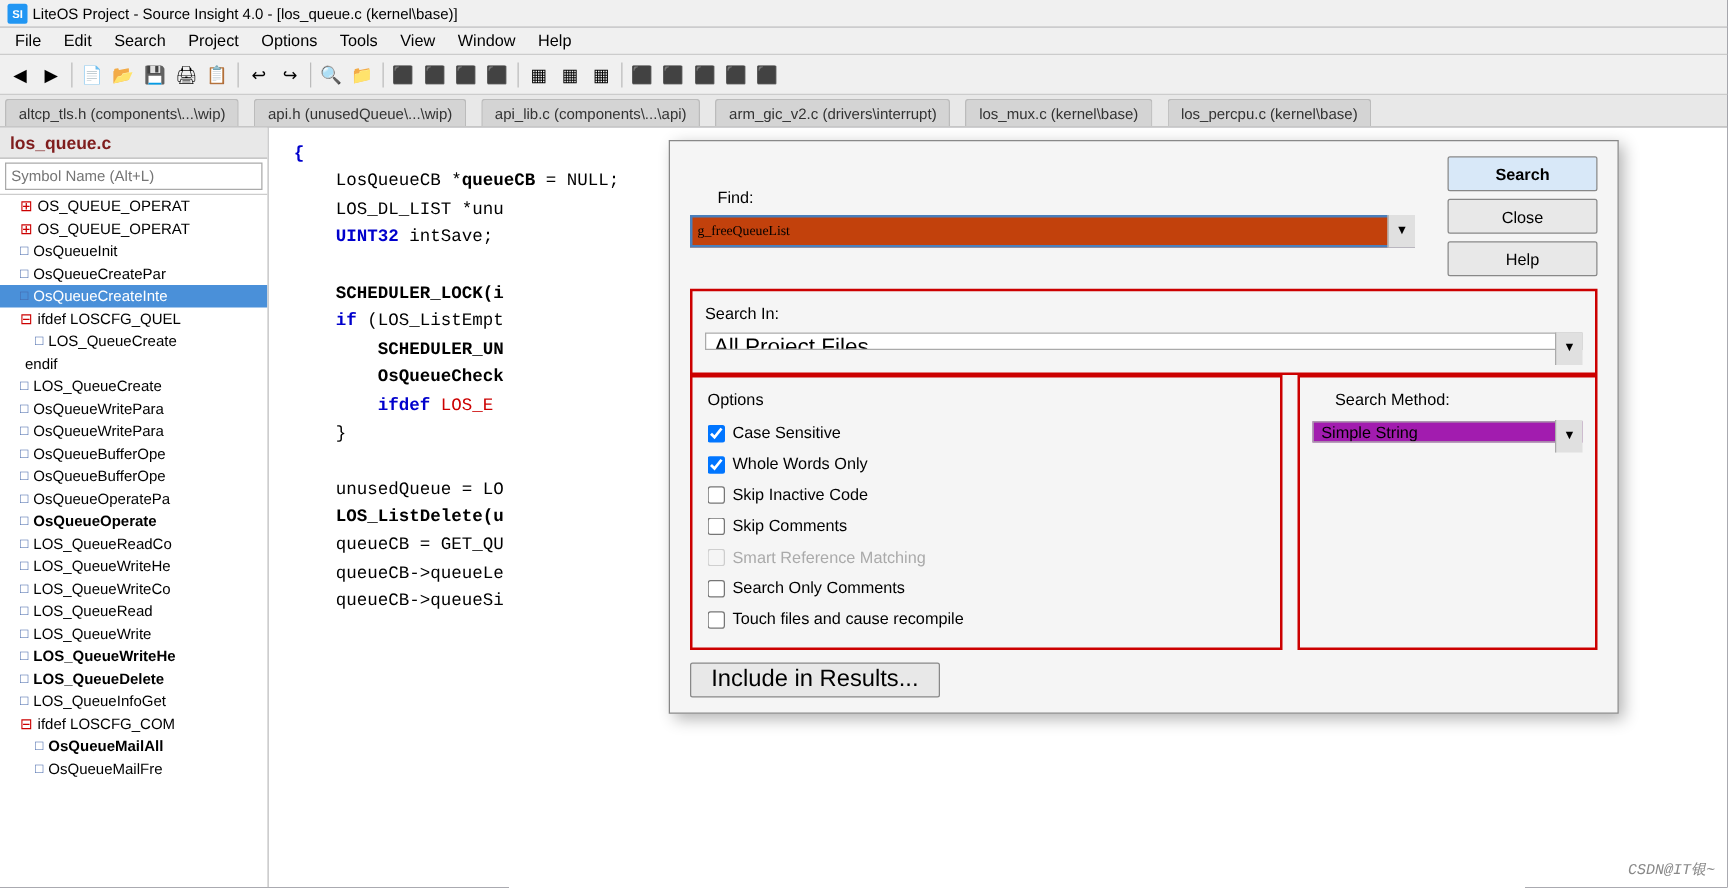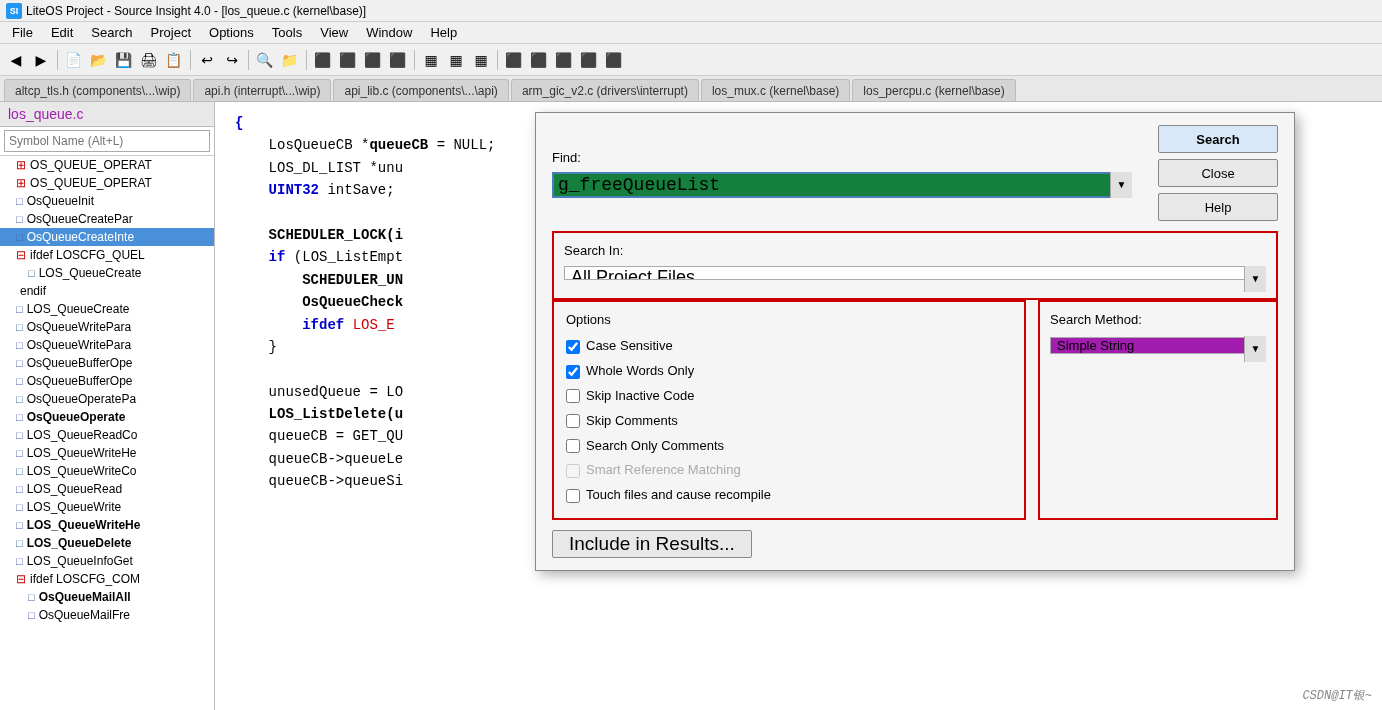--- a/index.html
+++ b/index.html
@@ -96,21 +96,21 @@
     .tab {
       height: 22px;
       padding: 0 10px;
       border: 1px solid #bbb;
       border-bottom: none;
       background: #d4d4d4;
       cursor: pointer;
       font-size: 12px;
       display: flex;
       align-items: center;
-      margin-right: 2px;
+      margin-right: 12px;
       border-radius: 3px 3px 0 0;
       white-space: nowrap;
       color: #333;
     }
 
     
     .main-area {
       display: flex;
       height: calc(710px - 102px);
     }
@@ -118,26 +118,26 @@
     
     .sidebar {
       width: 215px;
       background: #fff;
       border-right: 1px solid #bbb;
       display: flex;
       flex-direction: column;
       overflow: hidden;
     }
     .sidebar-title {
-      font-weight: normal;
+      font-weight: bold;
       font-size: 14px;
       padding: 4px 8px;
       background: #e8e8e8;
       border-bottom: 1px solid #bbb;
-      color: #a21caf;
+      color: #7f1d1d;
     }
     .sidebar-search {
       padding: 3px 4px;
       border-bottom: 1px solid #ccc;
     }
     .sidebar-search input {
       width: 100%;
       height: 22px;
       border: 1px solid #aaa;
       padding: 0 4px;
@@ -221,33 +221,34 @@
 
     .find-row {
       display: flex;
       align-items: center;
       margin-bottom: 10px;
       gap: 10px;
     }
     .find-label {
       font-size: 13px;
       min-width: 40px;
+      margin-left: 22px;
     }
     .find-input-wrap {
       flex: 1;
       position: relative;
     }
     .find-input {
       width: 100%;
       height: 26px;
       border: 2px solid #4a7fbc;
       padding: 0 24px 0 4px;
-      font-size: 18px;
-      background: #15803d;
-      font-family: Liberation Mono, monospace;
+      font-size: 11px;
+      background: #c2410c;
+      font-family: Liberation Serif, serif;
     }
     .find-dropdown-btn {
       position: absolute;
       right: 0; top: 0;
       width: 22px;
       height: 26px;
       background: #e0e0e0;
       border-left: 1px solid #aaa;
       cursor: pointer;
       display: flex;
@@ -326,20 +327,21 @@
     }
 
     .search-method-section {
       border: 2px solid #cc0000;
       padding: 8px 10px;
       width: 240px;
     }
     .search-method-title {
       font-size: 13px;
       margin-bottom: 6px;
+      margin-left: 18px;
     }
     .search-method-select-wrap {
       position: relative;
     }
     .search-method-select {
       width: 100%;
       height: 17px;
       border: 1px solid #aaa;
       padding: 0 24px 0 6px;
       font-size: 13px;
@@ -450,21 +452,21 @@
   <button class="tb-btn">⬛</button>
   <button class="tb-btn">⬛</button>
   <button class="tb-btn">⬛</button>
 </div>
 
 <div class="tab-bar">
   <div class="tab">
       <span>altcp_tls.h (components\...\wip)</span>
     </div>
   <div class="tab">
-      <span>api.h (interrupt\...\wip)</span>
+      <span>api.h (unusedQueue\...\wip)</span>
     </div>
   <div class="tab">
       <span>api_lib.c (components\...\api)</span>
     </div>
   <div class="tab">
       <span>arm_gic_v2.c (drivers\interrupt)</span>
     </div>
   <div class="tab">
       <span>los_mux.c (kernel\base)</span>
     </div>
@@ -652,27 +654,27 @@
               <label for="cb_whole">Whole Words Only</label>
             </div>
             <div class="checkbox-row">
               <input type="checkbox" id="cb_skip" style="">
               <label for="cb_skip">Skip Inactive Code</label>
             </div>
             <div class="checkbox-row">
               <input type="checkbox" id="cb_skipcmt" style="">
               <label for="cb_skipcmt">Skip Comments</label>
             </div>
+            <div class="checkbox-row disabled">
+              <input type="checkbox" id="cb_smart" disabled="" style="">
+              <label for="cb_smart">Smart Reference Matching</label>
+            </div>
             <div class="checkbox-row">
               <input type="checkbox" id="cb_onlycmt" style="">
               <label for="cb_onlycmt">Search Only Comments</label>
-            </div>
-            <div class="checkbox-row disabled">
-              <input type="checkbox" id="cb_smart" disabled="" style="">
-              <label for="cb_smart">Smart Reference Matching</label>
             </div>
             <div class="checkbox-row">
               <input type="checkbox" id="cb_touch" style="">
               <label for="cb_touch">Touch files and cause recompile</label>
             </div>
           </div>
 
           <div class="search-method-section">
             <div class="search-method-title">Search Method:</div>
             <div class="search-method-select-wrap">

